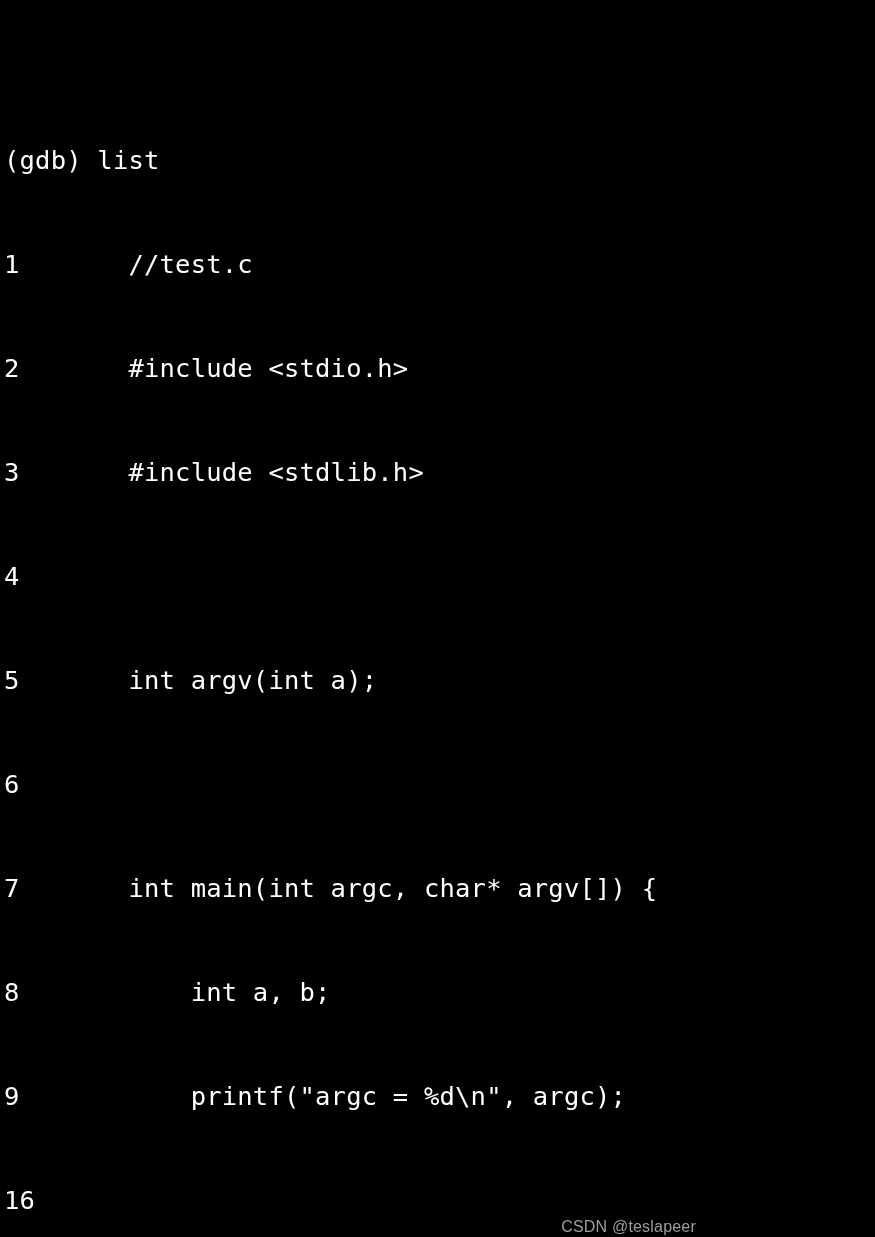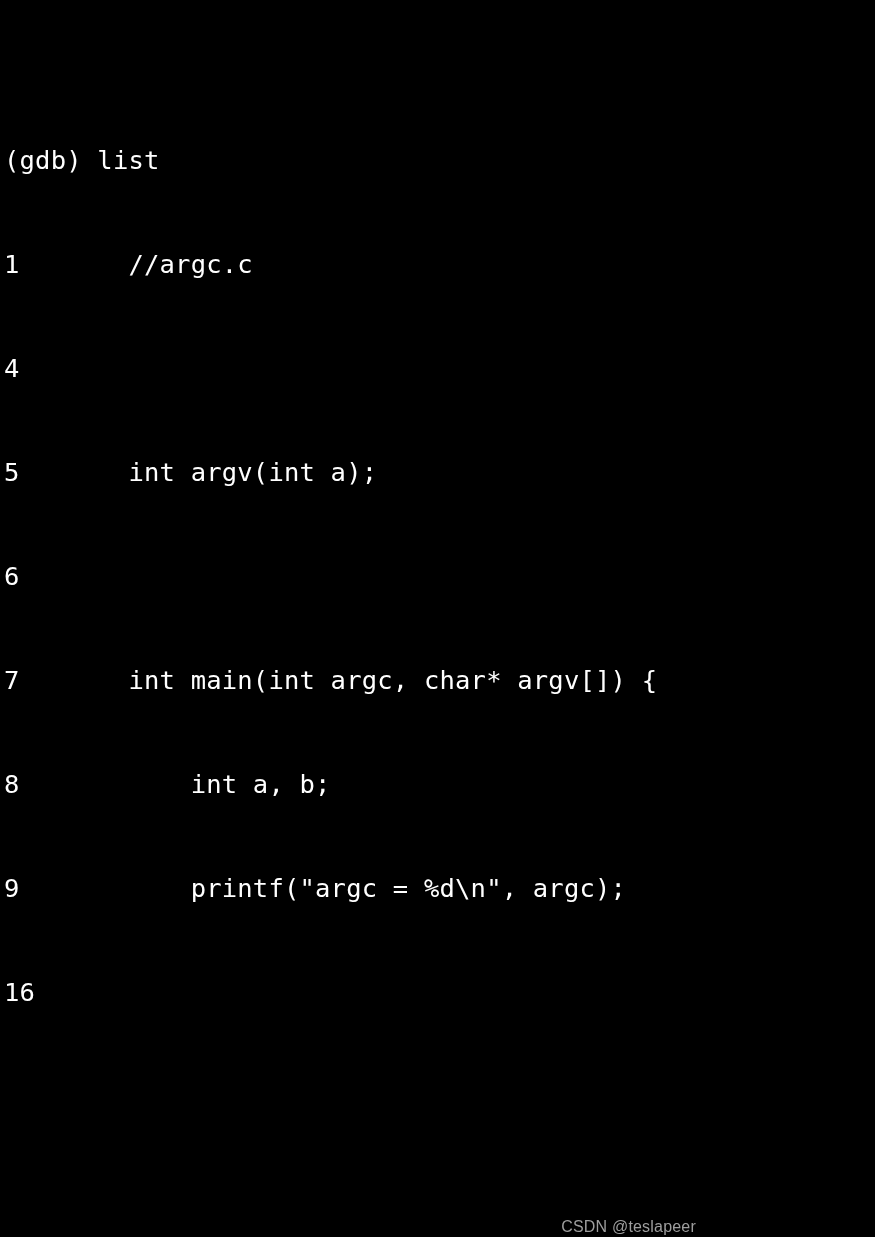--- a/index.html
+++ b/index.html
@@ -40,21 +40,23 @@
   }
 </style>
 </head>
 <body>
 
 <div class="container">
   <div class="terminal">
 
     
     <div class="line"><span>(gdb) </span><span>list</span></div>
-    <div class="line"><span>1</span>       <span>//argc.c</span></div>
+    <div class="line"><span>1</span>       <span>//test.c</span></div>
+    <div class="line"><span>2</span>       <span>#include &lt;stdio.h&gt;</span></div>
+    <div class="line"><span>3</span>       <span>#include &lt;stdlib.h&gt;</span></div>
     <div class="line"><span>4</span><span></span></div>
     <div class="line"><span>5</span>       <span>int argv(int a);</span></div>
     <div class="line"><span>6</span><span></span></div>
     <div class="line"><span>7</span>       <span>int main(int argc, char* argv[]) {</span></div>
     <div class="line"><span>8</span>       <span>    int a, b;</span></div>
     <div class="line"><span>9</span>       <span>    printf("argc = %d\n", argc);</span></div>
     <div class="line"><span>16</span><span></span></div>
 
     
     

